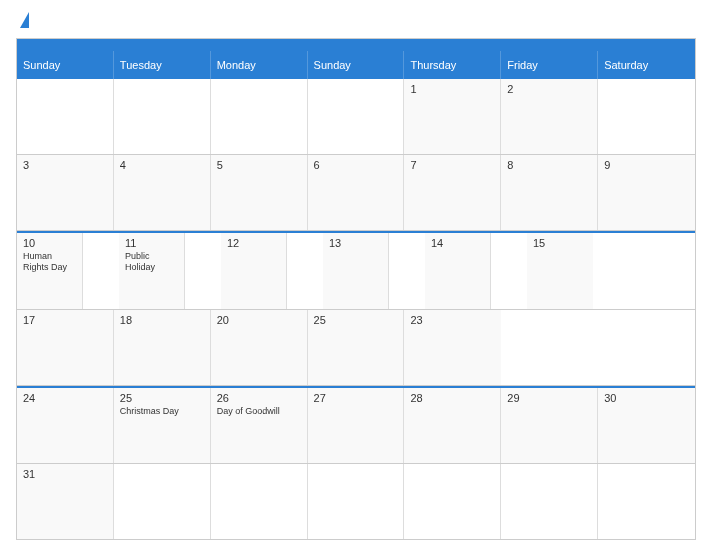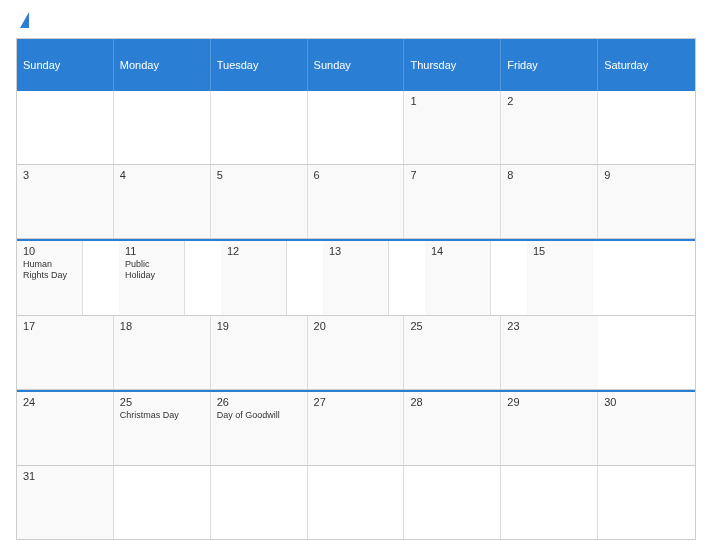--- a/index.html
+++ b/index.html
@@ -65,23 +65,24 @@
       border: 1px solid #ccc;
     }
     .cal-header-row {
       display: grid;
       grid-template-columns: repeat(7, 1fr);
       background: #2a7fd4;
     }
     .cal-header-cell {
       color: #fff;
       font-size: 11px;
-      padding: 20px 6px;
+      padding: 8px 6px;
       font-weight: normal;
       border-right: 1px solid rgba(255,255,255,0.2);
+      margin-top: 12px;
     }
     .cal-header-cell:last-child { border-right: none; }
     .cal-body {
       flex: 1;
       display: flex;
       flex-direction: column;
     }
     .cal-row {
       display: grid;
       grid-template-columns: repeat(7, 1fr);
@@ -128,22 +129,22 @@
       <div class="logo-triangle"></div>
     </div>
     <div class="title"></div>
     <div class="country"></div>
   </div>
 
   <div class="calendar">
 
     <div class="cal-header-row">
       <div class="cal-header-cell">Sunday</div>
+      <div class="cal-header-cell">Tuesday</div>
       <div class="cal-header-cell">Monday</div>
-      <div class="cal-header-cell">Tuesday</div>
       <div class="cal-header-cell">Sunday</div>
       <div class="cal-header-cell">Thursday</div>
       <div class="cal-header-cell">Friday</div>
       <div class="cal-header-cell">Saturday</div>
     </div>
 
     <div class="cal-body" id="cal-body">
         <div class="cal-row">
           <div class="cal-cell empty"></div>
           <div class="cal-cell empty"></div>
@@ -203,23 +204,20 @@
           </div>
         </div>
         <div class="cal-row">
           <div class="cal-cell">
             <span class="day-num">17</span>
           </div>
           <div class="cal-cell">
             <span class="day-num">18</span>
           </div>
           <div class="cal-cell">
-            <span class="day-num">19</span>
-          </div>
-          <div class="cal-cell">
             <span class="day-num">20</span>
           </div>
           <div class="cal-cell">
             <span class="day-num">25</span>
           </div>
           <div class="cal-cell">
             <span class="day-num">23</span>
           </div>
         </div>
         <div class="cal-row" style="border-top: 2px solid rgb(42, 127, 212);">

